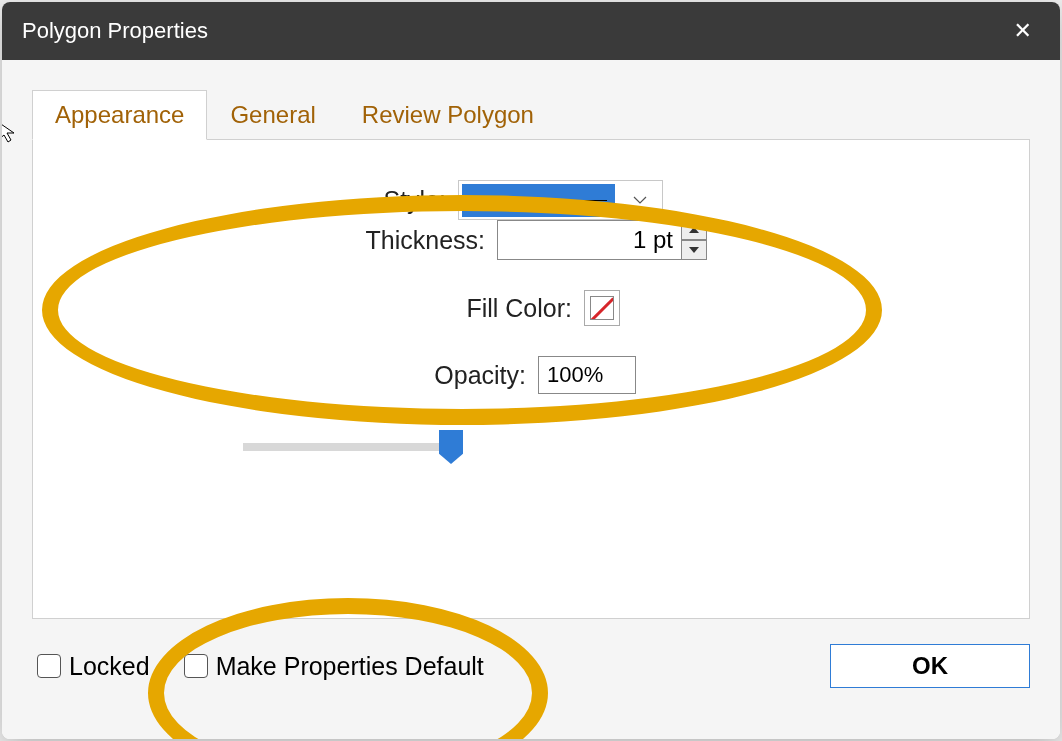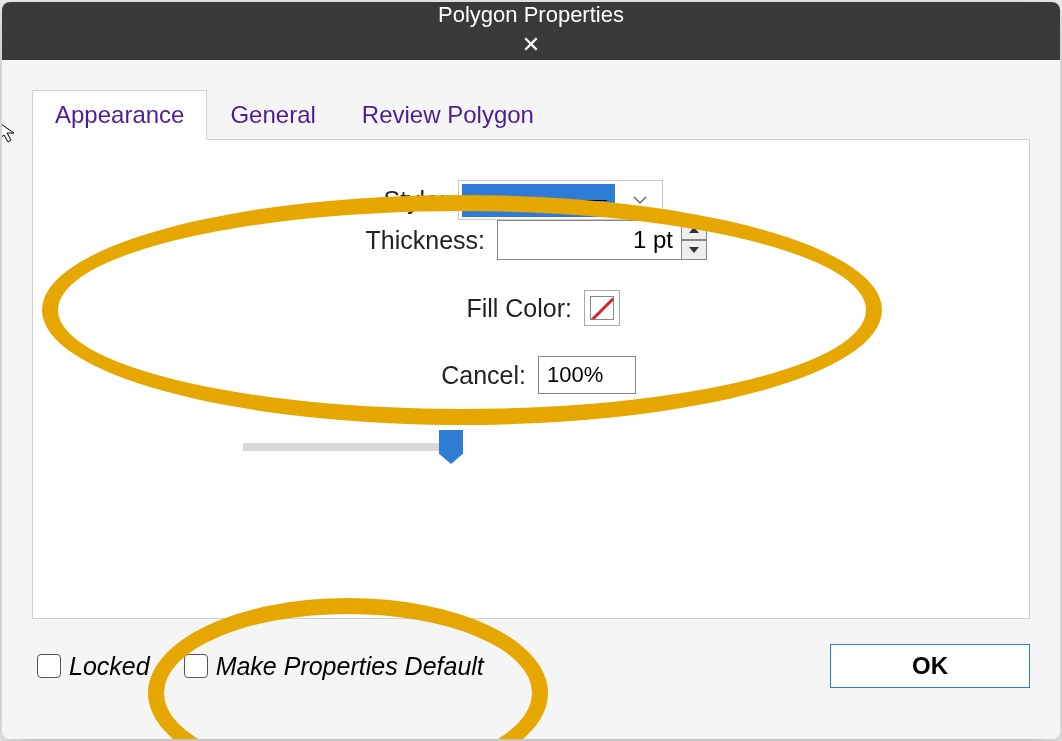--- a/index.html
+++ b/index.html
@@ -31,21 +31,20 @@
     
     .title-bar {
       height: 58px;
       background: #3a3a3a;
       color: #fff;
       display: flex;
       align-items: center;
       justify-content: space-between;
       padding: 0 20px;
       font-size: 22px;
-      flex-direction: column;
     }
     
     .close-btn {
       font-size: 22px;
       cursor: pointer;
       line-height: 1;
       padding: 4px 8px;
       font-family: Arial, sans-serif;
     }
     
@@ -59,21 +58,21 @@
     .tab-container {
       display: flex;
       align-items: flex-end;
       position: relative;
       z-index: 1;
     }
     
     .tab {
       padding: 10px 22px;
       font-size: 24px;
-      color: #4c1d95;
+      color: #a16207;
       background: #f5f5f5;
       border: 1px solid transparent;
       border-bottom: none;
       cursor: pointer;
       position: relative;
     }
     
     .tab.active {
       background: #fff;
       border: 1px solid #d0d0d0;
@@ -270,21 +269,20 @@
       align-items: center;
       padding: 25px 0 0 5px;
     }
     
     .checkbox-wrap {
       display: flex;
       align-items: center;
       font-size: 25px;
       margin-right: 34px;
       cursor: pointer;
-      font-style: italic;
     }
     
     .checkbox-box {
       width: 24px;
       height: 24px;
       border: 1.5px solid #555;
       border-radius: 4px;
       margin-right: 8px;
       background: #fff;
     }
@@ -401,21 +399,21 @@
         <div class="form-group">
           <span class="form-label fillcolor">Fill Color:</span>
           <div class="color-well">
             <div class="fill-chip"></div>
           </div>
         </div>
       </div>
 
       <div class="form-row" style="margin-bottom:0;">
         <div class="form-group">
-          <span class="form-label" style="min-width:100px;">Cancel:</span>
+          <span class="form-label" style="min-width:100px;">Opacity:</span>
           <input class="opacity-input" value="100%" style="">
         </div>
       </div>
 
       <div class="slider-wrap">
         <div class="slider-track"></div>
         <div class="slider-thumb"></div>
       </div>
 
     </div>

